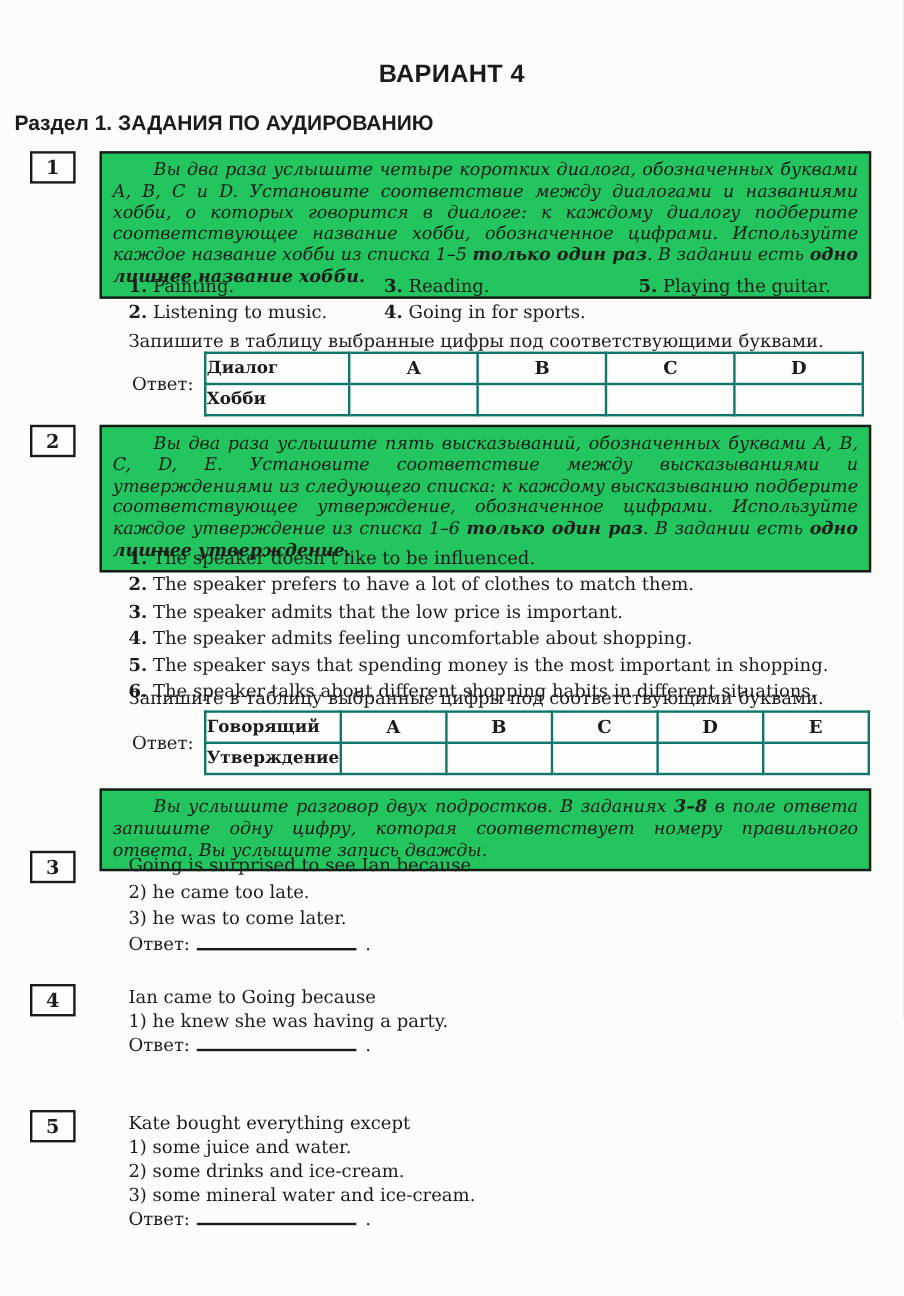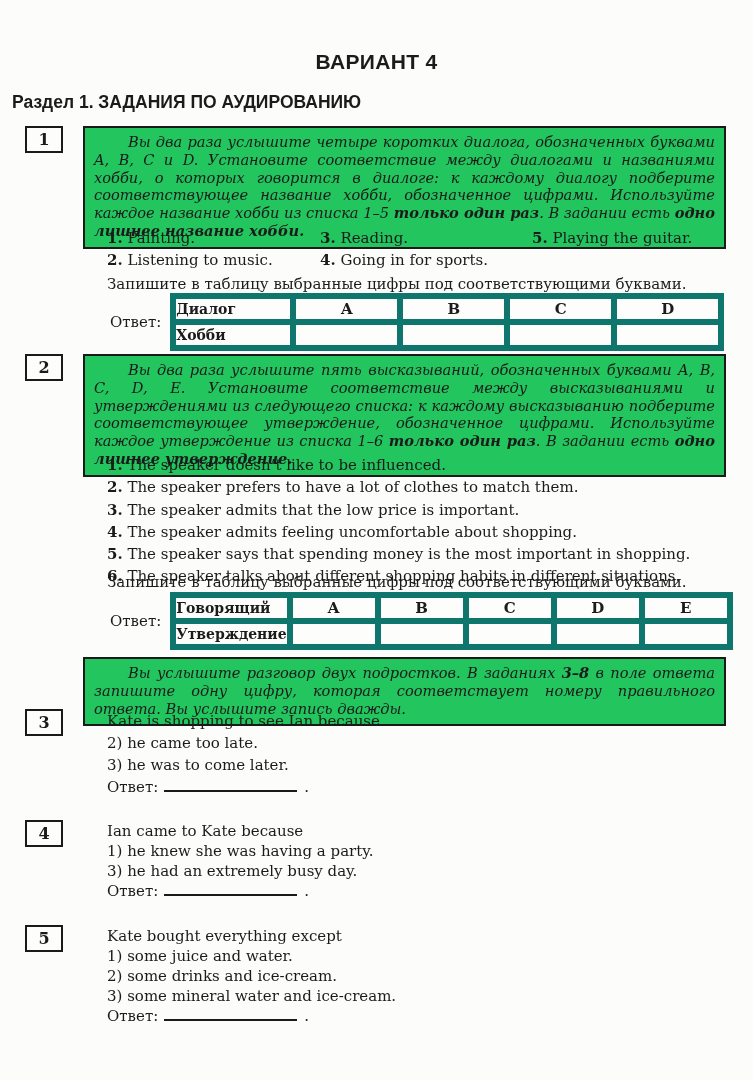--- a/index.html
+++ b/index.html
@@ -49,21 +49,21 @@
   }
   .li-num { font-weight:bold; }
 
   .note { left:107px; line-height:22px; }
 
   .ansrow { left:0; display:flex; align-items:center; }
   .ans-label { margin-left:110px; margin-right:9px; }
 
   table.anst { border-collapse:collapse; background:#fdfdfc; }
   table.anst td {
-    border:6px solid #0f766e; box-sizing:border-box;
+    border:2px solid #0f766e; box-sizing:border-box;
     height:26px; padding:0;
   }
   td.lab { font-weight:bold; font-size:14px; padding-left:6px; }
   td.cl  { text-align:center; font-weight:bold; font-size:15px; }
   .t1 td.lab { width:120px; }
   .t1 td.cl  { width:107px; }
   .t2 td.lab { width:108px; }
   .t2 td.cl  { width:88px; }
 
   .statements { left:107px; line-height:22.3px; }
@@ -174,35 +174,34 @@
     <div class="ibox ibox-full">
       <p><span>Вы услышите разговор двух подростков. В заданиях </span><b>3–8</b><span> в поле ответа запишите одну цифру, которая соответствует номеру правильного ответа. Вы услышите запись дважды.</span></p>
     </div>
   </div>
 
   <div class="abs taskrow" style="top:710px;">
     <div class="marker gap44 q-marker-offset">
       <span>3</span>
     </div>
     <div class="q-content">
-      <div>Kate is shopping to see Ian because</div>
+      <div>Going is surprised to see Ian because</div>
       <div>2) he came too late.</div>
       <div>3) he was to come later.</div>
       <div><span>Ответ:</span><span class="blank"></span><span class="period">.</span></div>
     </div>
   </div>
 
   <div class="abs taskrow lh20" style="top:821px;">
     <div class="marker gap44 q-marker-offset">
       <span>4</span>
     </div>
     <div class="q-content">
-      <div>Ian came to Kate because</div>
+      <div>Ian came to Going because</div>
       <div>1) he knew she was having a party.</div>
-      <div>3) he had an extremely busy day.</div>
       <div><span>Ответ:</span><span class="blank"></span><span class="period">.</span></div>
     </div>
   </div>
 
   <div class="abs taskrow lh20" style="top:926px;">
     <div class="marker gap44 q-marker-offset">
       <span>5</span>
     </div>
     <div class="q-content">
       <div>Kate bought everything except</div>

